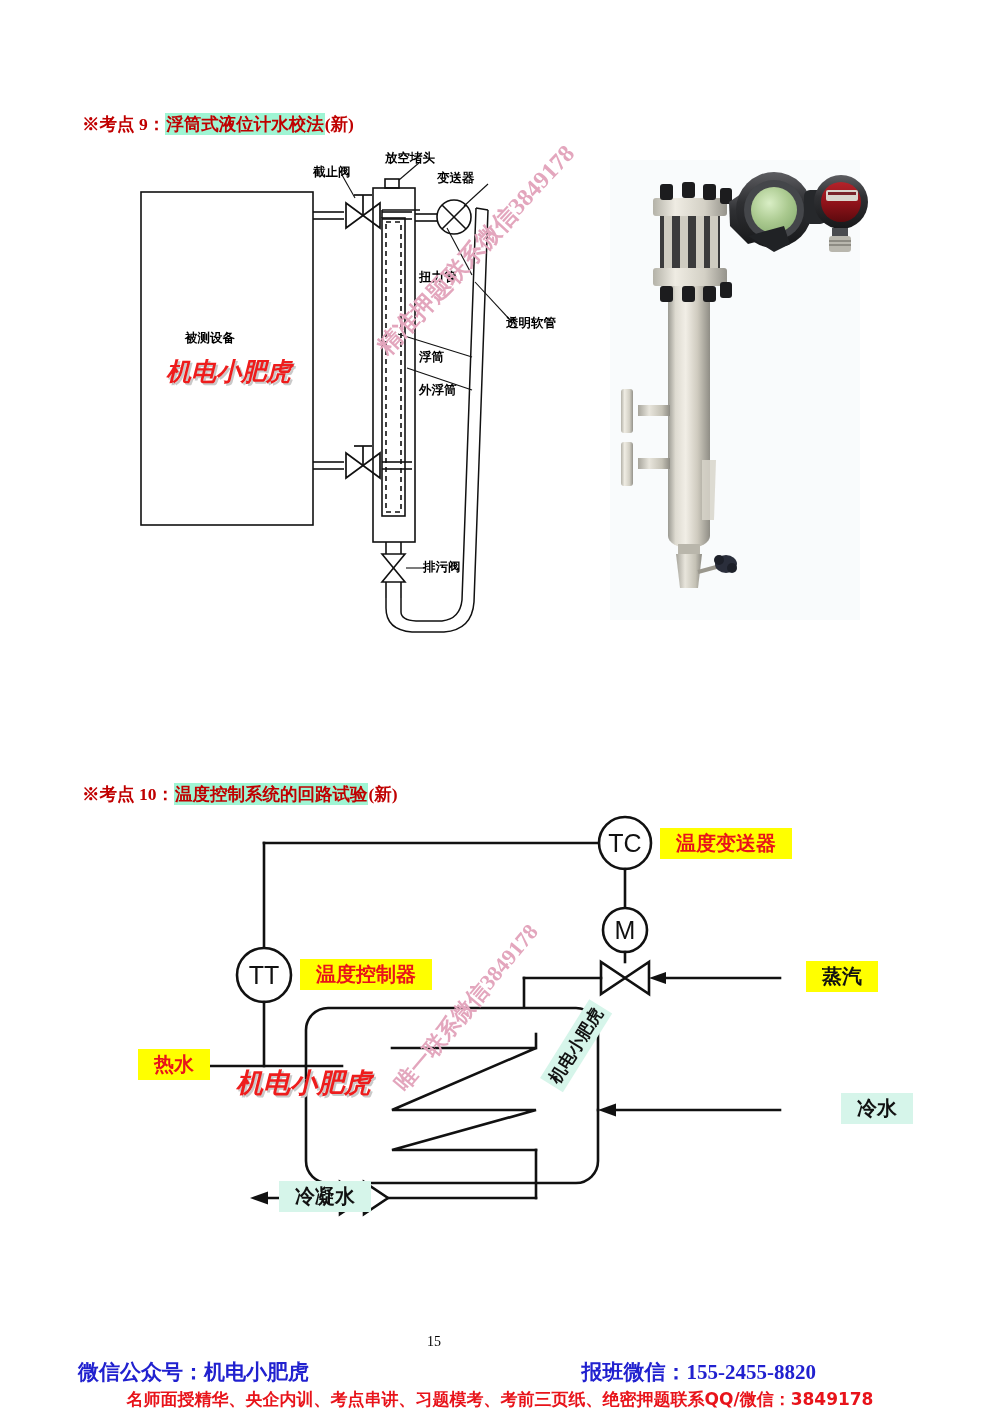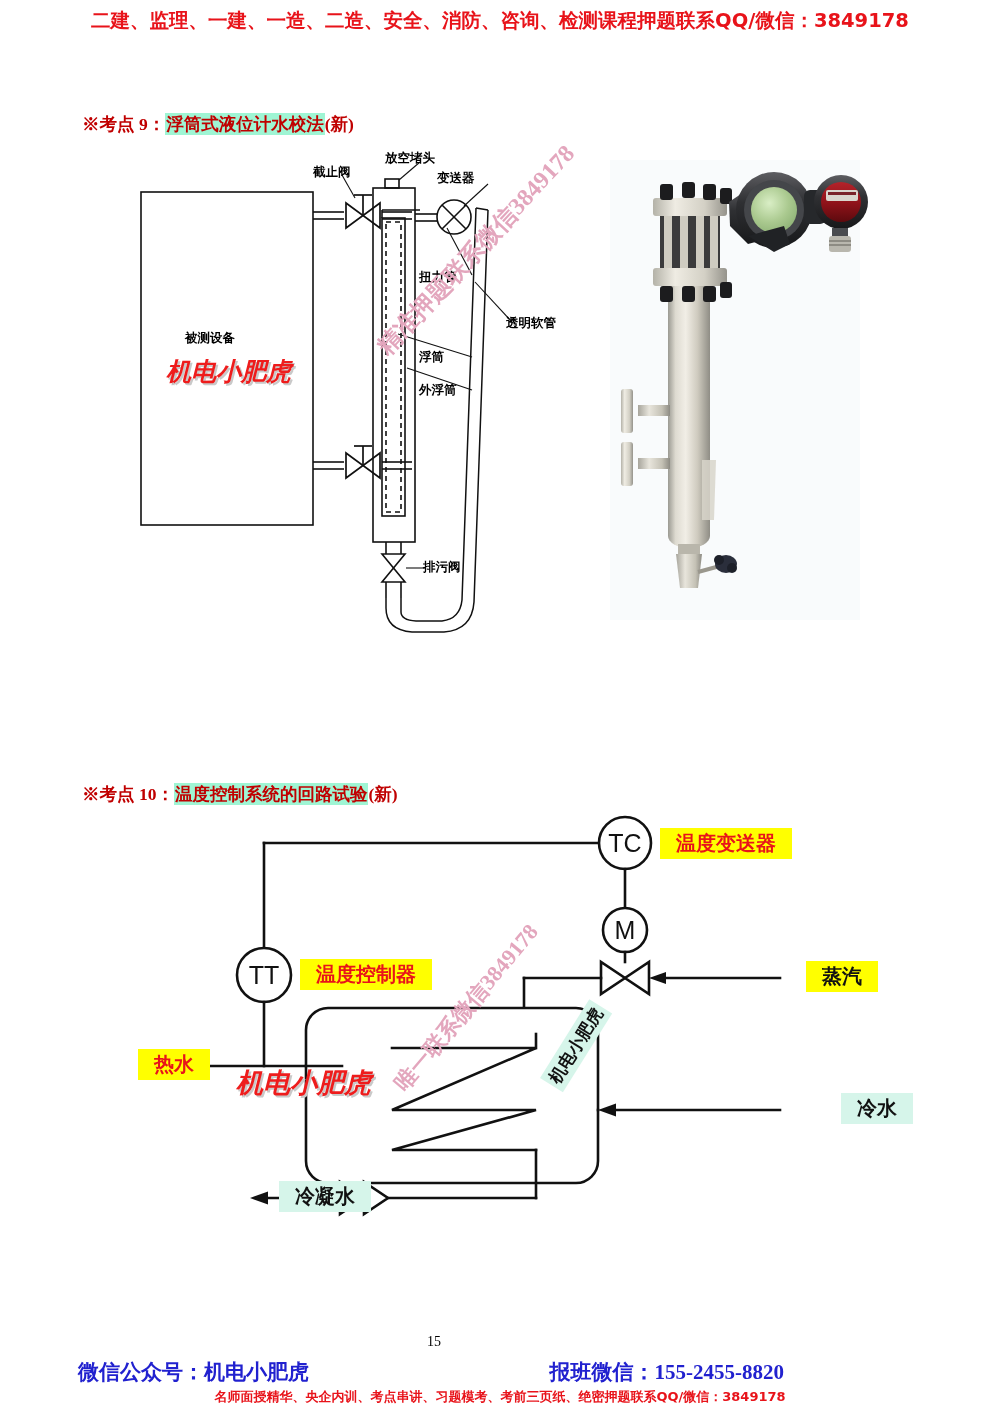--- a/index.html
+++ b/index.html
@@ -54,35 +54,34 @@
   .tag-yr{background:#ffff00;color:#e8131a;}
   .tag-yk{background:#ffff00;color:#111;}
   .tag-ck{background:#d6f5ea;color:#111;margin-left:35px;}
 
   
   .photo{position:absolute;left:598px;top:140px;width:312px;height:500px;}
 
   
   .pagenum{position:absolute;top:1334px;left:0;width:868px;text-align:center;
      font-size:14px;color:#000;font-family:"Liberation Serif","DejaVu Serif",serif;}
-  .foot-row{position:absolute;top:1358px;left:0;width:856px;height:28px;}
+  .foot-row{position:absolute;top:1358px;left:0;width:856px;height:28px;padding-left:32px;}
   .foot-l{position:absolute;left:78px;top:0;font-weight:bold;font-size:21px;color:#2121cf;
      font-family:"Liberation Serif","DejaVu Serif",serif;white-space:nowrap;}
   .foot-r{position:absolute;right:72px;top:0;font-weight:bold;font-size:21px;color:#2121cf;
      font-family:"Liberation Serif","DejaVu Serif",serif;white-space:nowrap;}
   .foot-bottom{position:absolute;top:1388px;left:0;width:1000px;text-align:center;
-     font-weight:bold;font-size:13px;color:#e8131a;white-space:nowrap;
+     font-weight:bold;font-size:17px;color:#e8131a;white-space:nowrap;
      font-family:"DejaVu Sans","Liberation Sans",sans-serif;}
 </style>
 </head>
 <body>
 
 <div class="page">
 
-  <div class="hdr1">二建、监理、一建、一造、二造、安全、消防、咨询、检测课程押题联系QQ/微信：3849178</div>
 
   <div class="sect" style="left:82px;top:112px;">
     <span class="mark">※考点 9：</span><span class="hl">浮筒式液位计水校法</span><span class="tail">(新)</span>
   </div>
 
   <div class="fig" style="left:120px;top:150px;width:470px;height:470px;">
     <svg width="470" height="470" viewBox="0 0 470 470">
       <g fill="none" stroke="#111" stroke-width="1.6">
 
         <rect x="21" y="42" width="172" height="333"></rect>

